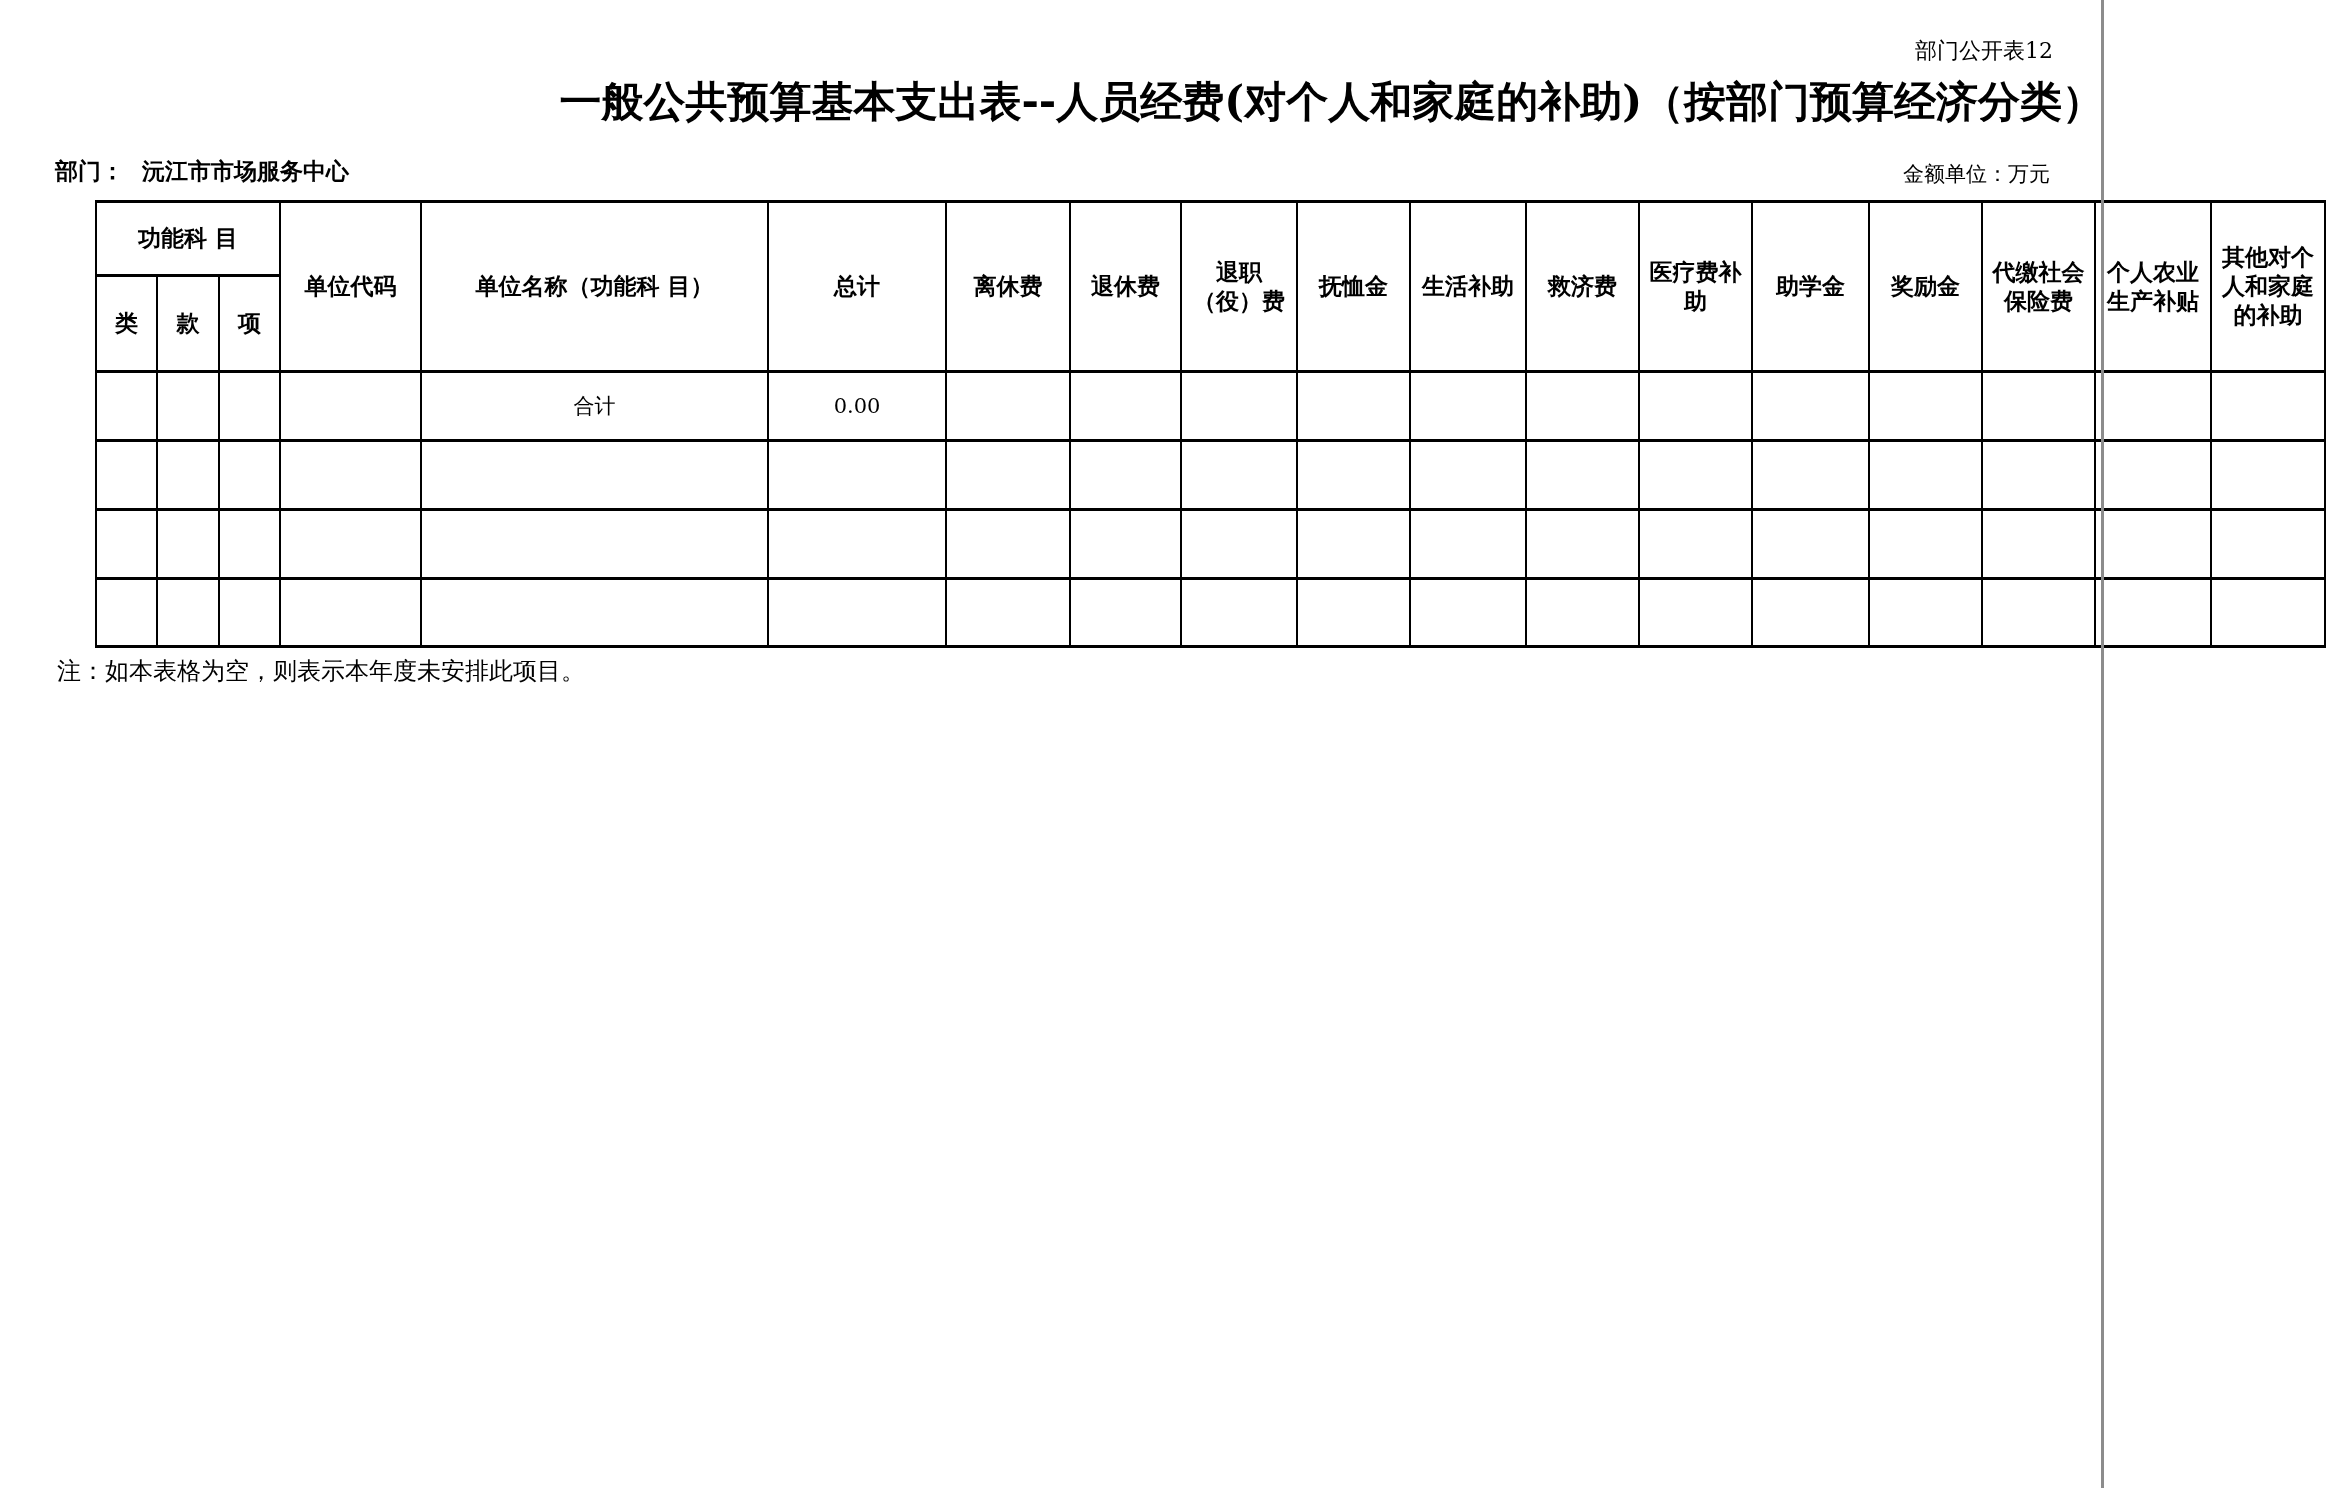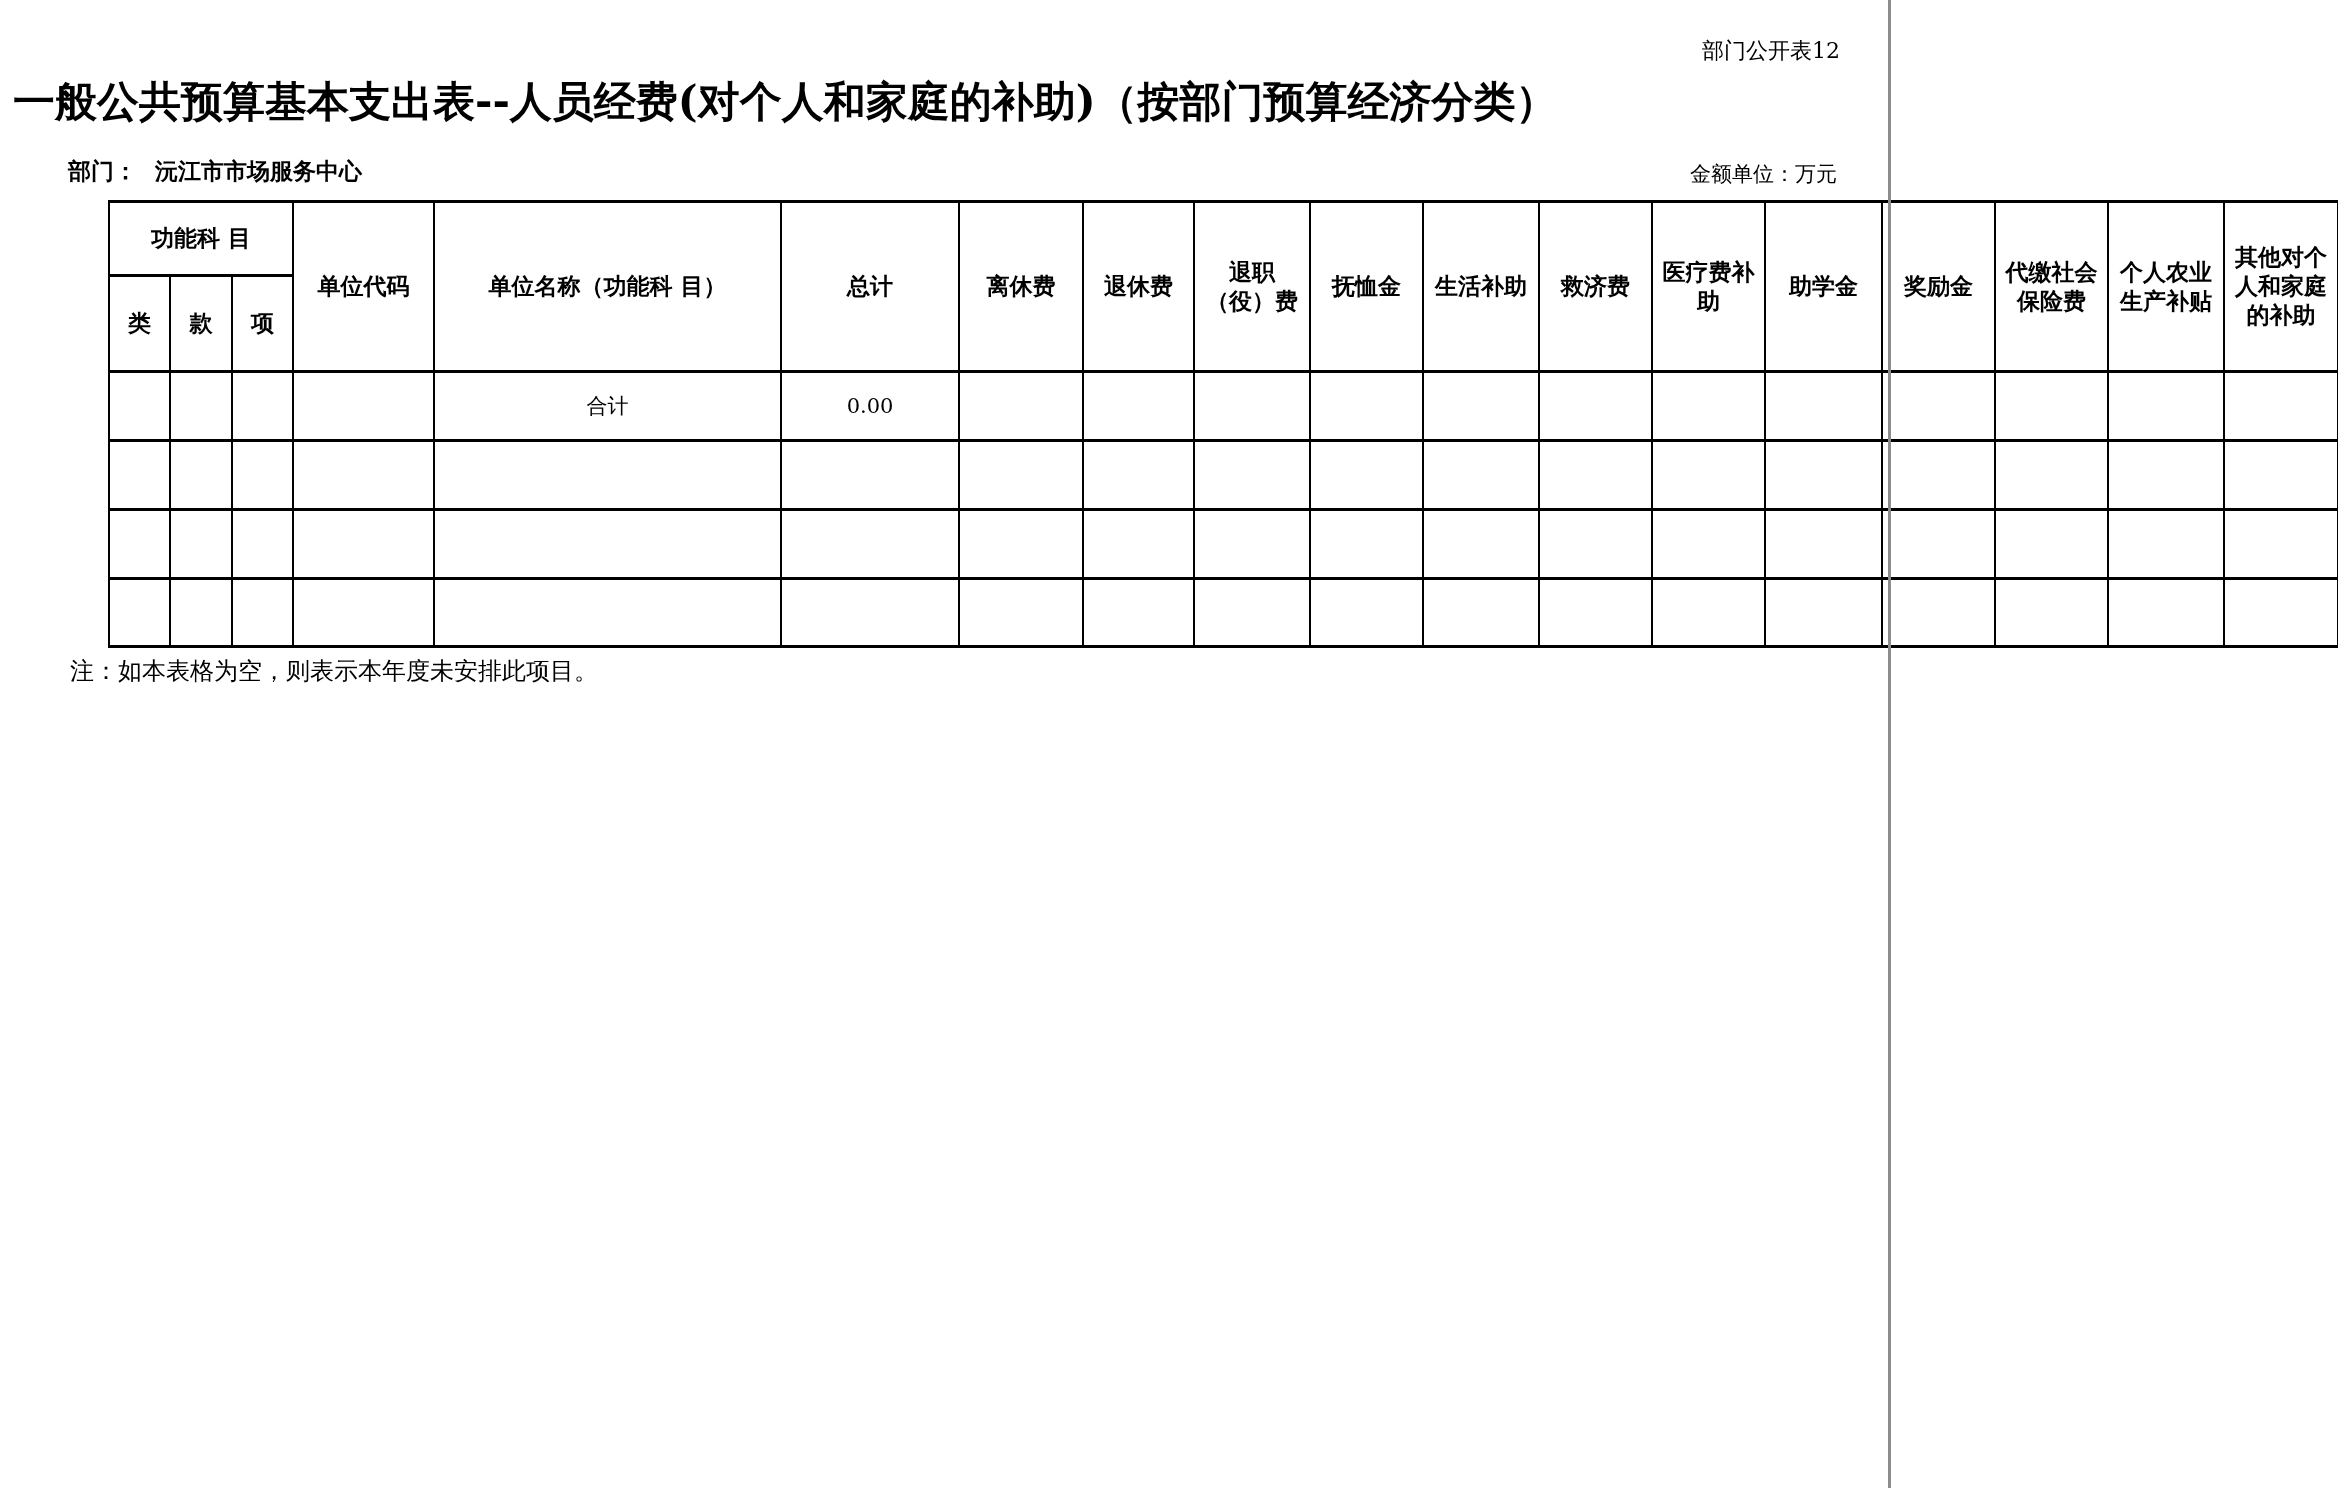--- a/index.html
+++ b/index.html
@@ -7,39 +7,39 @@
   body {
     font-family: "DejaVu Serif", "Liberation Serif", serif;
     color: #000000;
     width: 2338px;
     height: 1488px;
     position: relative;
     overflow: hidden;
   }
   .page {
     position: absolute;
-    top: 0; left: 13px;
-    width: 1878px;
+    top: 0; left: 0;
+    width: 2104px;
     height: 1488px;
     background: #ffffff;
     text-decoration: underline;
   }
   .sheet-label {
     position: absolute;
     top: 36px;
     right: 51px;
     font-size: 22px;
     white-space: nowrap;
   }
   .title {
     position: absolute;
     top: 74px;
     left: 0;
     width: 100%;
-    text-align: left;
+    text-align: right;
     font-size: 42px;
     font-weight: bold;
     white-space: nowrap;
   }
   .dept-line {
     position: absolute;
     top: 156px;
     left: 55px;
     font-size: 23px;
     font-weight: bold;

